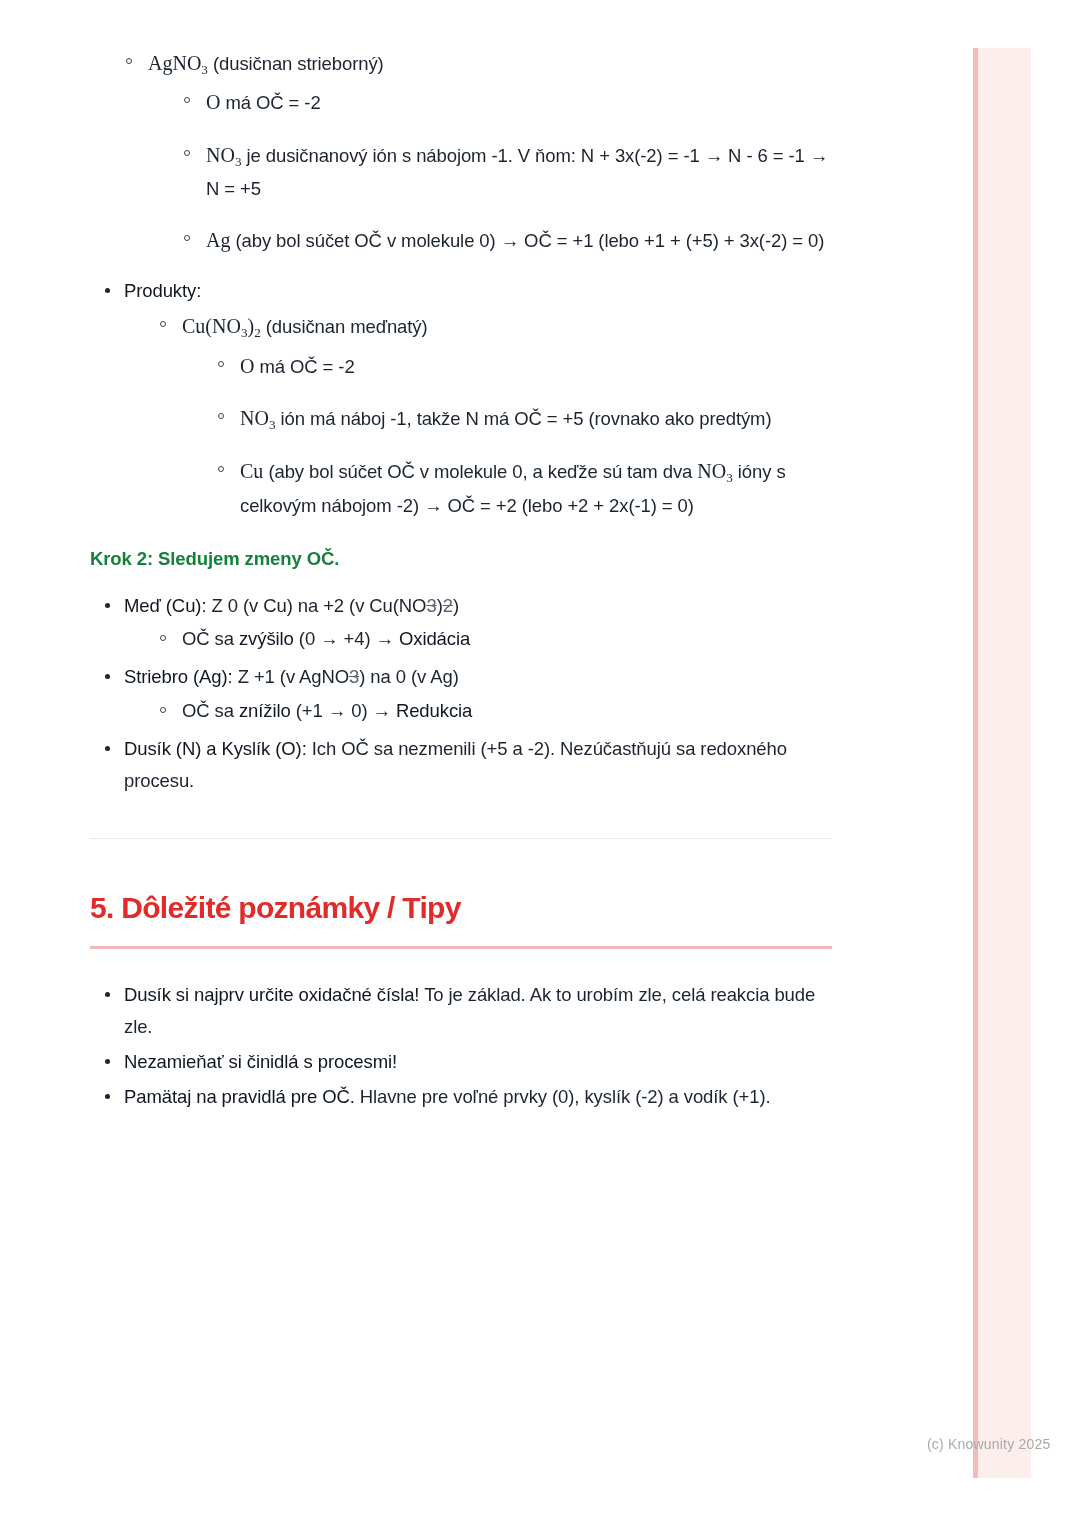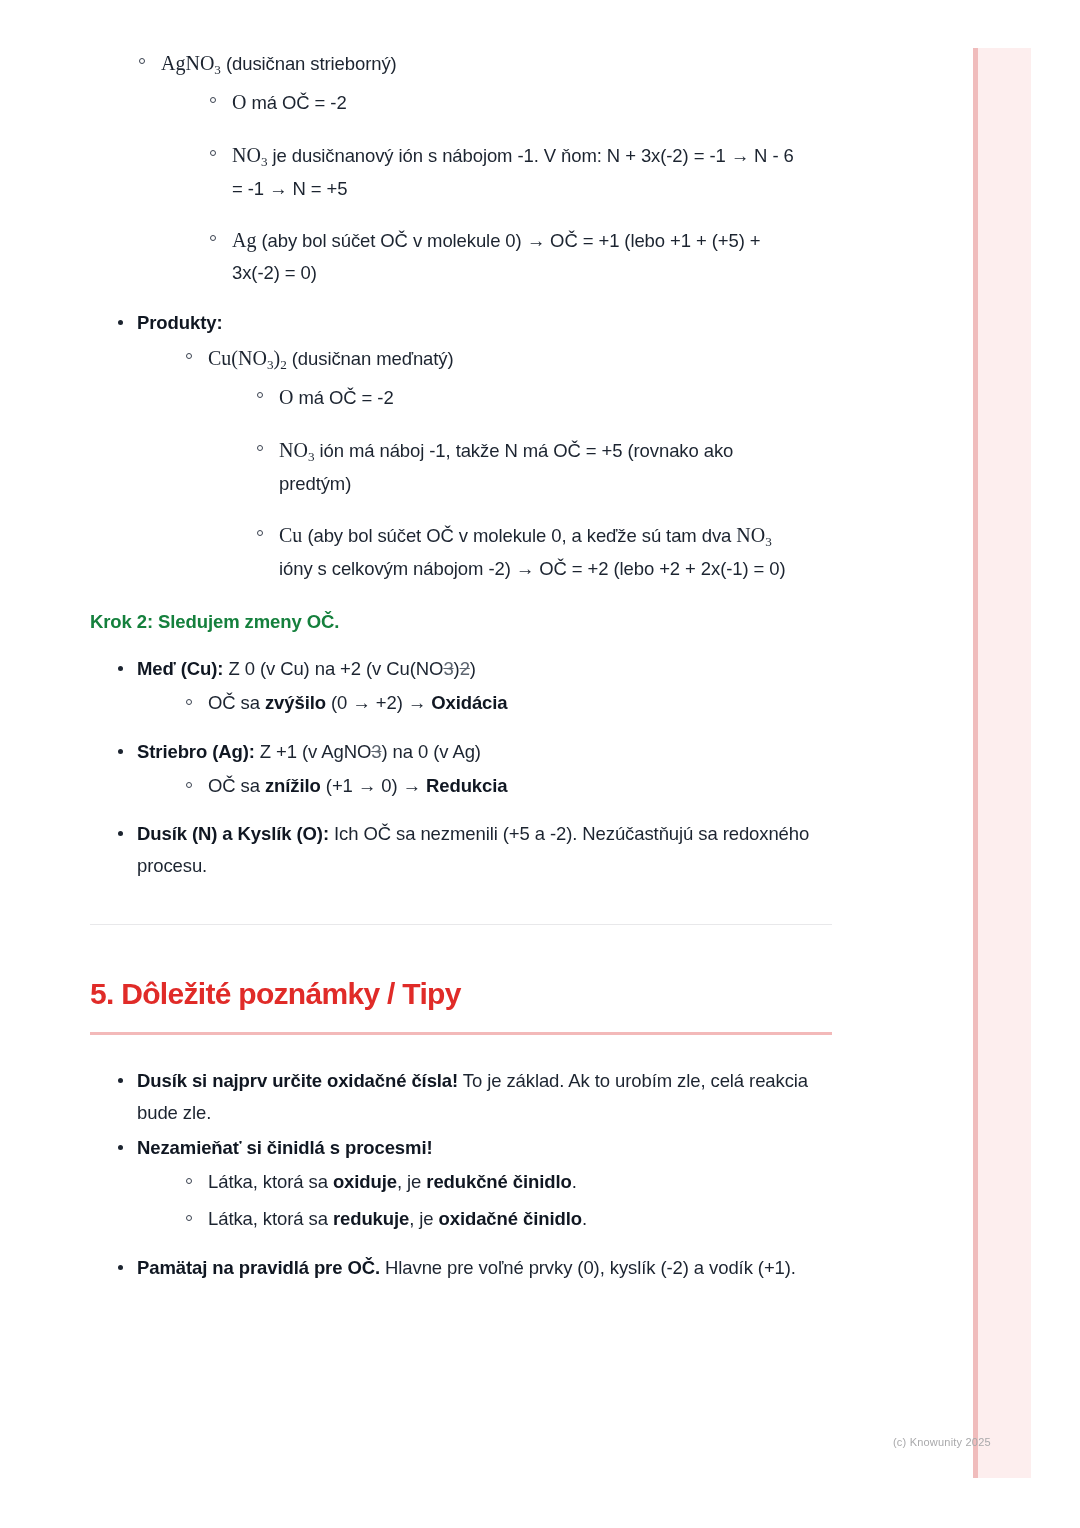--- a/index.html
+++ b/index.html
@@ -35,21 +35,21 @@
     position: absolute;
     left: 0;
     top: 0;
     width: 950px;
     padding: 44px 110px 0 90px;
     box-sizing: border-box;
   }
 
   
   ul.lvl1, ul.lvl2, ul.lvl3 {
-    margin: 17px;
+    margin: 4px;
     padding: 0;
     list-style: none;
   }
   ul.lvl1 > li,
   ul.lvl2 > li,
   ul.lvl3 > li {
     position: relative;
     font-size: 18.5px;
     line-height: 1.72;
     letter-spacing: -0.1px;
@@ -108,21 +108,21 @@
     top: 12px;
     width: 6px;
     height: 6px;
     border-radius: 50%;
     border: 1.4px solid #3b4351;
     box-sizing: border-box;
   }
   ul.lvl2 > li.tight,
   ul.lvl3 > li.tight { margin-bottom: 6px; }
 
-  b, strong { font-weight: 700; color: #101722; }
+  b, strong { font-weight: 400; color: #101722; }
 
   
   .chem {
     font-family: "Liberation Serif", "DejaVu Serif", serif;
     font-size: 20px;
     letter-spacing: 0;
   }
   .chem sub {
     font-size: 0.66em;
     vertical-align: -0.28em;
@@ -164,23 +164,23 @@
   .heading-rule {
     height: 3px;
     background: #f3b9b9;
     width: 742px;
     margin: 22px 0 30px 0;
   }
 
   
   #watermark {
     position: absolute;
-    left: 893px;
+    left: 927px;
     top: 1436px;
-    font-size: 11px;
+    font-size: 14px;
     color: #a9a9ab;
     letter-spacing: 0.2px;
     white-space: nowrap;
     z-index: 5;
   }
 </style>
 </head>
 <body>
 
 <div id="pink-band"></div>
@@ -234,21 +234,21 @@
 
   <div class="step-head">Krok 2: Sledujem zmeny OČ.</div>
 
   <ul class="lvl1">
 
     <li>
       <b>Meď (Cu):</b><span> Z 0 (v Cu) na +2 (v Cu(NO</span><span class="struck">3</span><span>)</span><span class="struck">2</span><span>)</span>
 
       <ul class="lvl2">
         <li class="tight">
-          <span>OČ sa </span><b>zvýšilo</b><span> (0 → +2) → </span><b>Oxidácia</b>
+          <span>OČ sa </span><b>zvýšilo</b><span> (0 → +4) → </span><b>Oxidácia</b>
         </li>
       </ul>
     </li>
 
     <li>
       <b>Striebro (Ag):</b><span> Z +1 (v AgNO</span><span class="struck">3</span><span>) na 0 (v Ag)</span>
 
       <ul class="lvl2">
         <li class="tight">
           <span>OČ sa </span><b>znížilo</b><span> (+1 → 0) → </span><b>Redukcia</b>
@@ -269,28 +269,20 @@
   <ul class="lvl1">
 
     <li>
       <b>Dusík si najprv určite oxidačné čísla!</b><span> To je základ. Ak to urobím zle, celá reakcia bude zle.</span>
     </li>
 
 
     <li>
       <b>Nezamieňať si činidlá s procesmi!</b>
 
-      <ul class="lvl2">
-        <li class="tight">
-          <span>Látka, ktorá sa </span><b>oxiduje</b><span>, je </span><b>redukčné činidlo</b><span>.</span>
-        </li>
-        <li class="tight">
-          <span>Látka, ktorá sa </span><b>redukuje</b><span>, je </span><b>oxidačné činidlo</b><span>.</span>
-        </li>
-      </ul>
     </li>
 
     <li>
       <b>Pamätaj na pravidlá pre OČ.</b><span> Hlavne pre voľné prvky (0), kyslík (-2) a vodík (+1).</span>
     </li>
   </ul>
 
 </div>
 
 </body></html>

